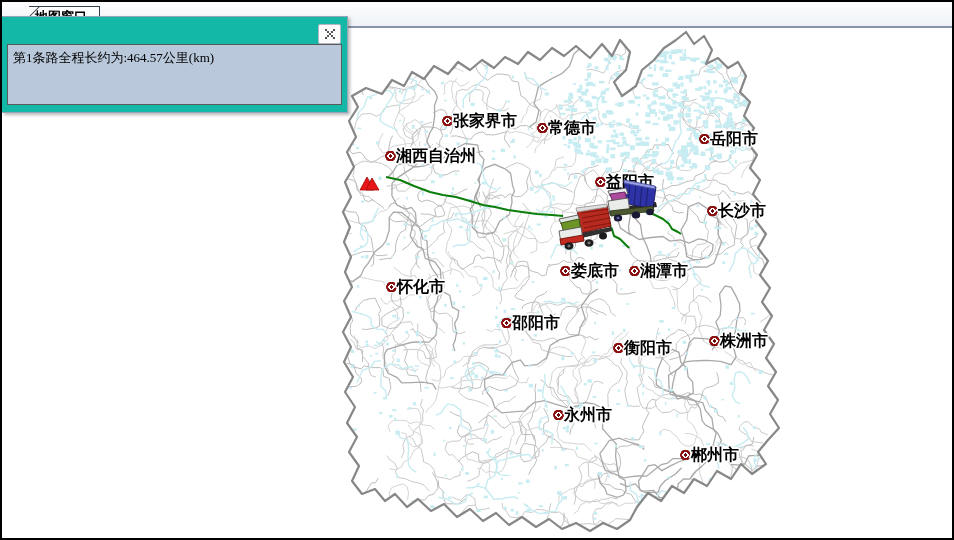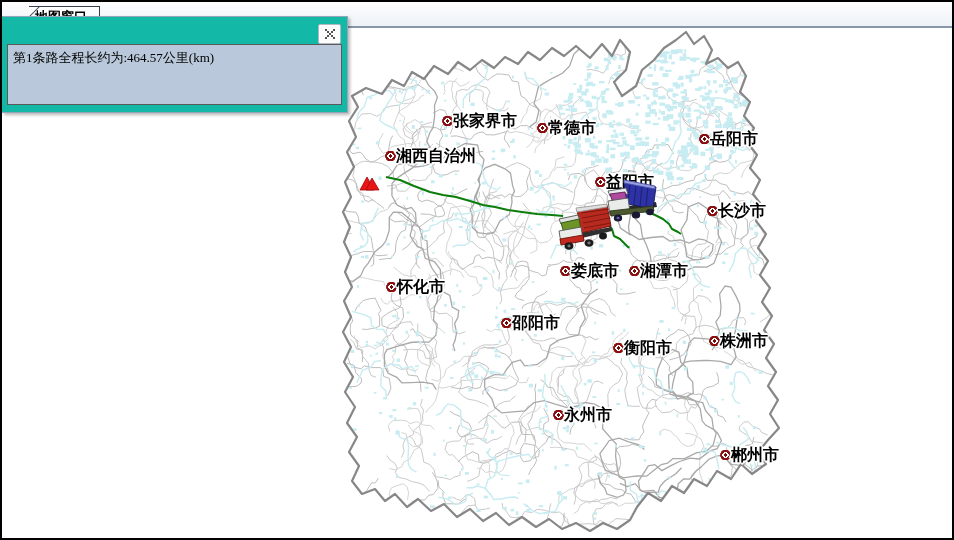--- a/index.html
+++ b/index.html
@@ -1255,21 +1255,21 @@
         <span>邵阳市</span>
       </div>
       <div class="city" style="left: 611px; top: 320px;">
         <span class="dot"></span>
         <span>衡阳市</span>
       </div>
       <div class="city" style="left: 551px; top: 387px;">
         <span class="dot"></span>
         <span>永州市</span>
       </div>
-      <div class="city" style="left: 718px; top: 427px;">
+      <div class="city" style="left: 678px; top: 427px;">
         <span class="dot"></span>
         <span>郴州市</span>
       </div>
       <svg class="truck" width="58" height="48" viewBox="0 0 58 48" style="left: 554px; top: 176px;">
         <polygon points="24,29 55,23 56,27 26,34" fill="#303030"></polygon>
         <polygon points="21,5 51,1 55,22 25,29" fill="#b72a20" stroke="#6d0f0a" stroke-width="0.9"></polygon>
         <path d="M25,9 L53,5 M26,14 L54,9 M27,19 L54,14 M28,24 L55,19" fill="none" stroke="#7d140c" stroke-width="0.9"></path>
         <polygon points="20,4 51,0 51,3 21,8" fill="#e0e0e0" stroke="#999999" stroke-width="0.9"></polygon>
         <polygon points="3,15 22,11 24,17 5,20" fill="#dfe4df" stroke="#555555" stroke-width="0.9"></polygon>
         <polygon points="5,19 23,15 25,26 8,29" fill="#6d9426" stroke="#2f4d10" stroke-width="0.9"></polygon>

